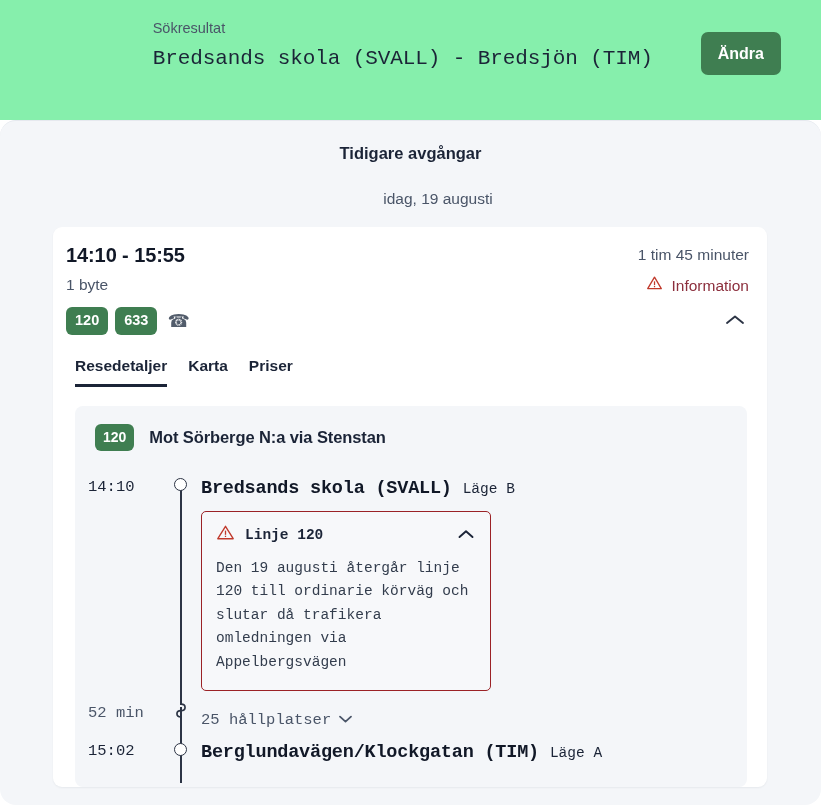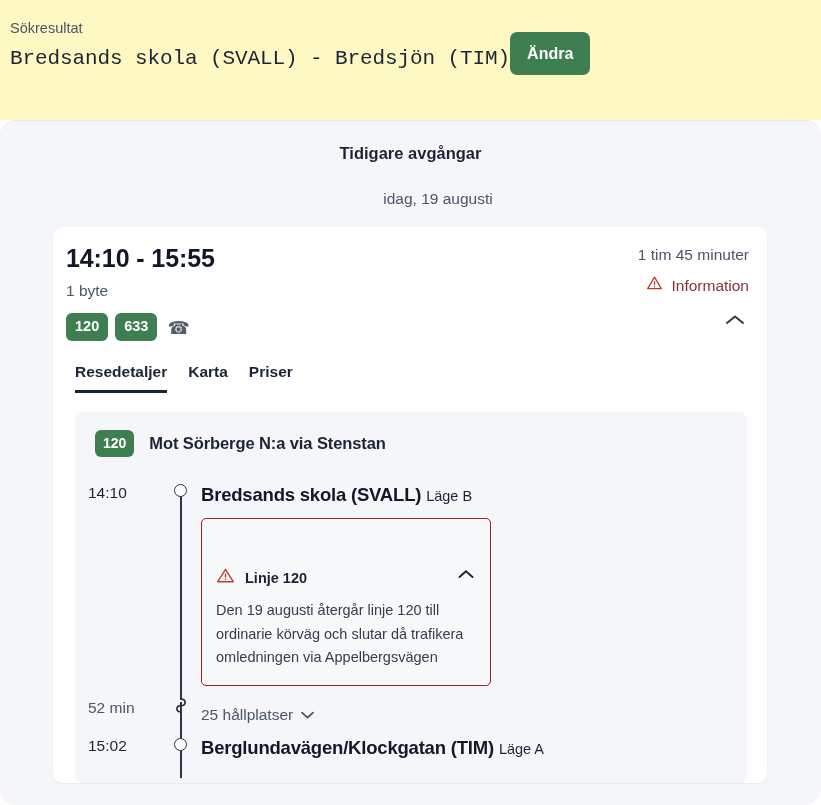--- a/index.html
+++ b/index.html
@@ -7,26 +7,27 @@
   html, body {
     width: 821px;
     height: 805px;
     font-family: "Liberation Sans", sans-serif;
     background: #ffffff;
     overflow: hidden;
   }
 
   
   .top-header {
-    background: #fef9c3;
+    background: #86efac;
     padding: 18px 20px 0 10px;
     height: 120px;
     display: flex;
     align-items: flex-start;
-    justify-content: flex-start;
+    justify-content: flex-end;
+    gap: 48px;
   }
   .header-texts { padding-left: 0px; }
   .kicker {
     font-size: 14.5px;
     color: #4a5568;
     line-height: 1.4;
     margin-bottom: 7px;
   }
   .search-title {
     font-size: 21px;
@@ -84,21 +85,21 @@
     overflow: hidden;
   }
   .card-top {
     padding: 16px 18px 8px 13px;
     display: flex;
     justify-content: space-between;
     align-items: flex-start;
   }
   .card-top-left { padding-left: 0px; }
   .trip-times {
-    font-size: 25px;
+    font-size: 20px;
     font-weight: 700;
     color: #111827;
     letter-spacing: -0.1px;
     line-height: 1.25;
   }
   .trip-changes {
     font-size: 15.5px;
     color: #4a5568;
     margin-top: 8px;
   }
@@ -191,20 +192,21 @@
     font-weight: 700;
     color: #1b2437;
     letter-spacing: -0.1px;
   }
 
   
   .tl-row {
     display: flex;
     align-items: flex-start;
     position: relative;
+    font-family: Liberation Mono, monospace;
   }
   .tl-time {
     width: 92px;
     text-align: left;
     padding-left: 13px;
     font-size: 15.5px;
     color: #1b2437;
     padding-top: 13px;
   }
   .tl-time.muted { color: #4a5568; }
@@ -260,24 +262,23 @@
   .alert-box {
     border: 1.4px solid #9b2226;
     border-radius: 5px;
     background: #f7f8fa;
     width: 290px;
     margin-top: 12px;
     padding: 12px 14px 16px 14px;
   }
   .alert-head {
     display: flex;
-    align-items: flex-start;
+    align-items: flex-end;
     justify-content: space-between;
     cursor: pointer;
-    margin-top: 36px;
   }
   .alert-head-left {
     display: flex;
     align-items: center;
     gap: 10px;
   }
   .alert-title {
     font-size: 14.5px;
     font-weight: 700;
     color: #1b2437;

